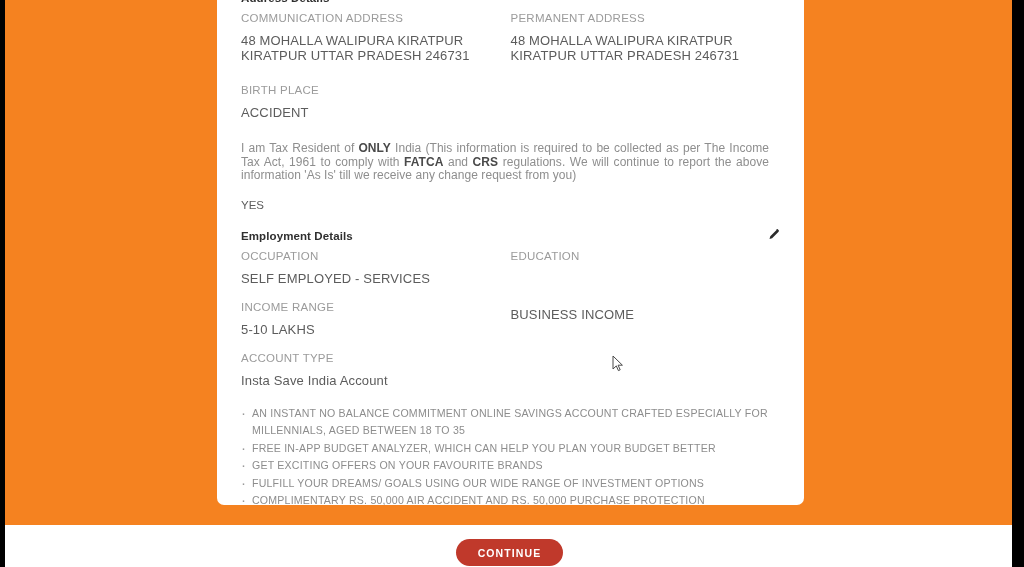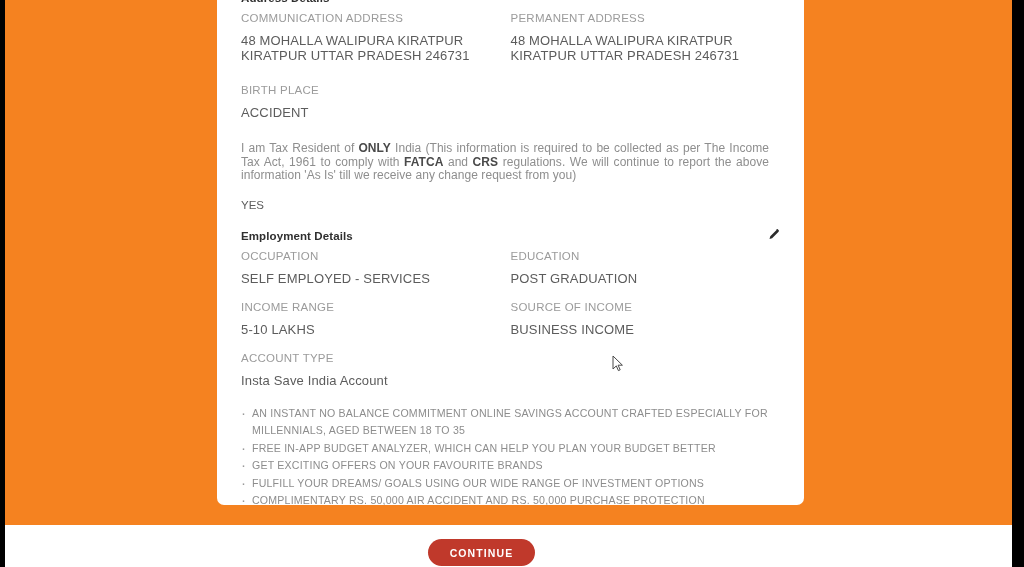--- a/index.html
+++ b/index.html
@@ -124,21 +124,21 @@
     position: absolute;
     left: 0;
     top: -1px;
     font-size: 15px;
     color: #9a9a9a;
     line-height: 17.6px;
   }
 
   #continue-button {
     position: absolute;
-    left: 428px;
+    left: 456px;
     top: 539px;
     width: 107px;
     height: 27px;
     border: none;
     border-radius: 14px;
     background: #C0392B;
     color: #FFFFFF;
     font-family: "Liberation Sans", sans-serif;
     font-size: 10.5px;
     font-weight: bold;
@@ -211,34 +211,32 @@
 
     <div class="row">
       <div class="col">
         <div class="field-label">OCCUPATION</div>
         <div class="gap-sm"></div>
         <div class="field-value">SELF EMPLOYED - SERVICES</div>
       </div>
       <div class="col">
         <div class="field-label">EDUCATION</div>
         <div class="gap-sm"></div>
-        <div class="field-value">POST GRADUATION</div>
       </div>
     </div>
 
     <div class="gap-md"></div>
 
     <div class="row">
       <div class="col">
         <div class="field-label">INCOME RANGE</div>
         <div class="gap-sm"></div>
         <div class="field-value">5-10 LAKHS</div>
       </div>
       <div class="col">
-        <div class="field-label">SOURCE OF INCOME</div>
         <div class="gap-sm"></div>
         <div class="field-value">BUSINESS INCOME</div>
       </div>
     </div>
 
     <div class="gap-md"></div>
 
     <div>
       <div class="field-label">ACCOUNT TYPE</div>
       <div class="gap-sm"></div>

